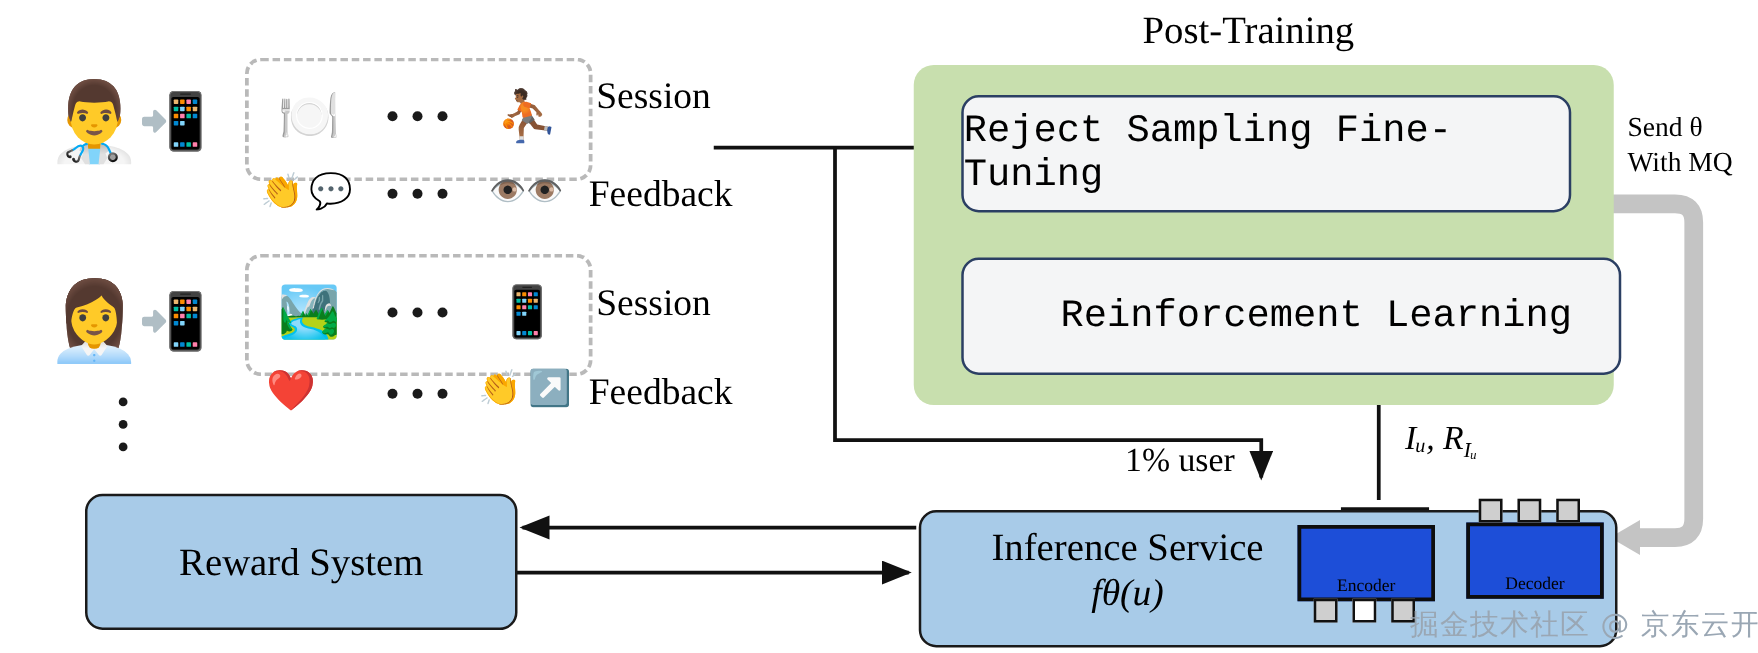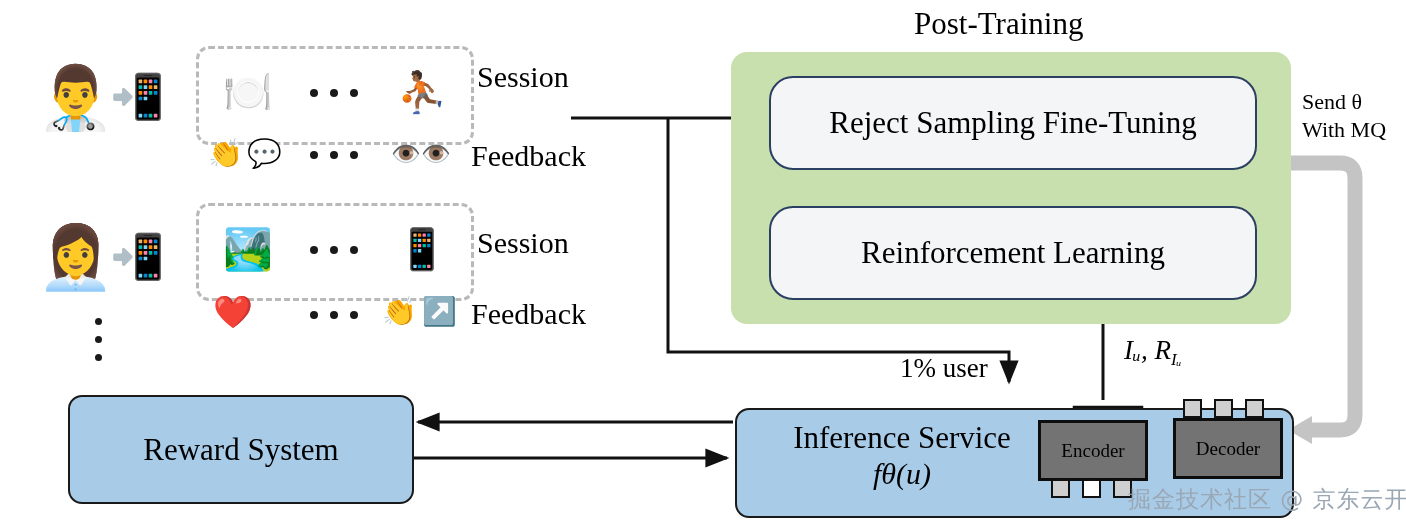--- a/index.html
+++ b/index.html
@@ -20,25 +20,25 @@
   .t-boxlabel{font-size:31px;}
   .t-arrowlabel{font-size:27px;}
 
   
   .green-panel{
     left:731px;top:52px;width:560px;height:272px;
     background:#c8dfae;border-radius:16px;
   }
   .inner-box{
     position:absolute;background:#f4f5f6;
-    border:2px solid #2b3f63;border-radius:24px;
-    display:flex;align-items:center;justify-content:center;
+    border:2px solid #2b3f63;border-radius:14px;
+    display:flex;align-items:center;justify-content:center;font-family:Liberation Mono, monospace;
   }
   .box-rsft{left:769px;top:76px;width:484px;height:90px;}
-  .box-rl{left:769px;top:206px;width:484px;height:90px;}
+  .box-rl{left:769px;top:206px;width:484px;height:90px;padding-left:40px;}
 
   
   .blue-box{
     position:absolute;background:#a8cbe8;
     border:2.5px solid #1a1a1a;border-radius:14px;margin-top:12px;
   }
   .box-reward{left:68px;top:383px;width:342px;height:105px;}
   .box-inference{left:735px;top:396px;width:555px;height:106px;}
 
   .reward-txt{
@@ -46,22 +46,22 @@
     display:flex;align-items:center;justify-content:center;font-size:31px;
   }
   .inf-txt{
     position:absolute;left:20px;top:10px;width:290px;
     text-align:center;font-size:31px;line-height:1.15;font-family:Liberation Serif, serif;
   }
   .inf-f{font-size:30px;font-style:italic;}
 
   
   .ed-box{
-    position:absolute;background:#737373;border:3px solid #0d0d0d;
-    display:flex;align-items:center;justify-content:center;font-size:19px;
+    position:absolute;background:#1d4ed8;border:3px solid #0d0d0d;
+    display:flex;align-items:flex-end;justify-content:center;font-size:14px;
   }
   .enc{left:1038px;top:420px;width:104px;height:55px;}
   .dec{left:1173px;top:418px;width:104px;height:55px;}
   .sq{position:absolute;width:15px;height:15px;background:#cfcfcf;border:2.5px solid #111;}
   .sq-w{background:#ffffff;}
 
   
   .dashgroup{
     position:absolute;border:3px dashed #b9b9b9;border-radius:13px;
   }

